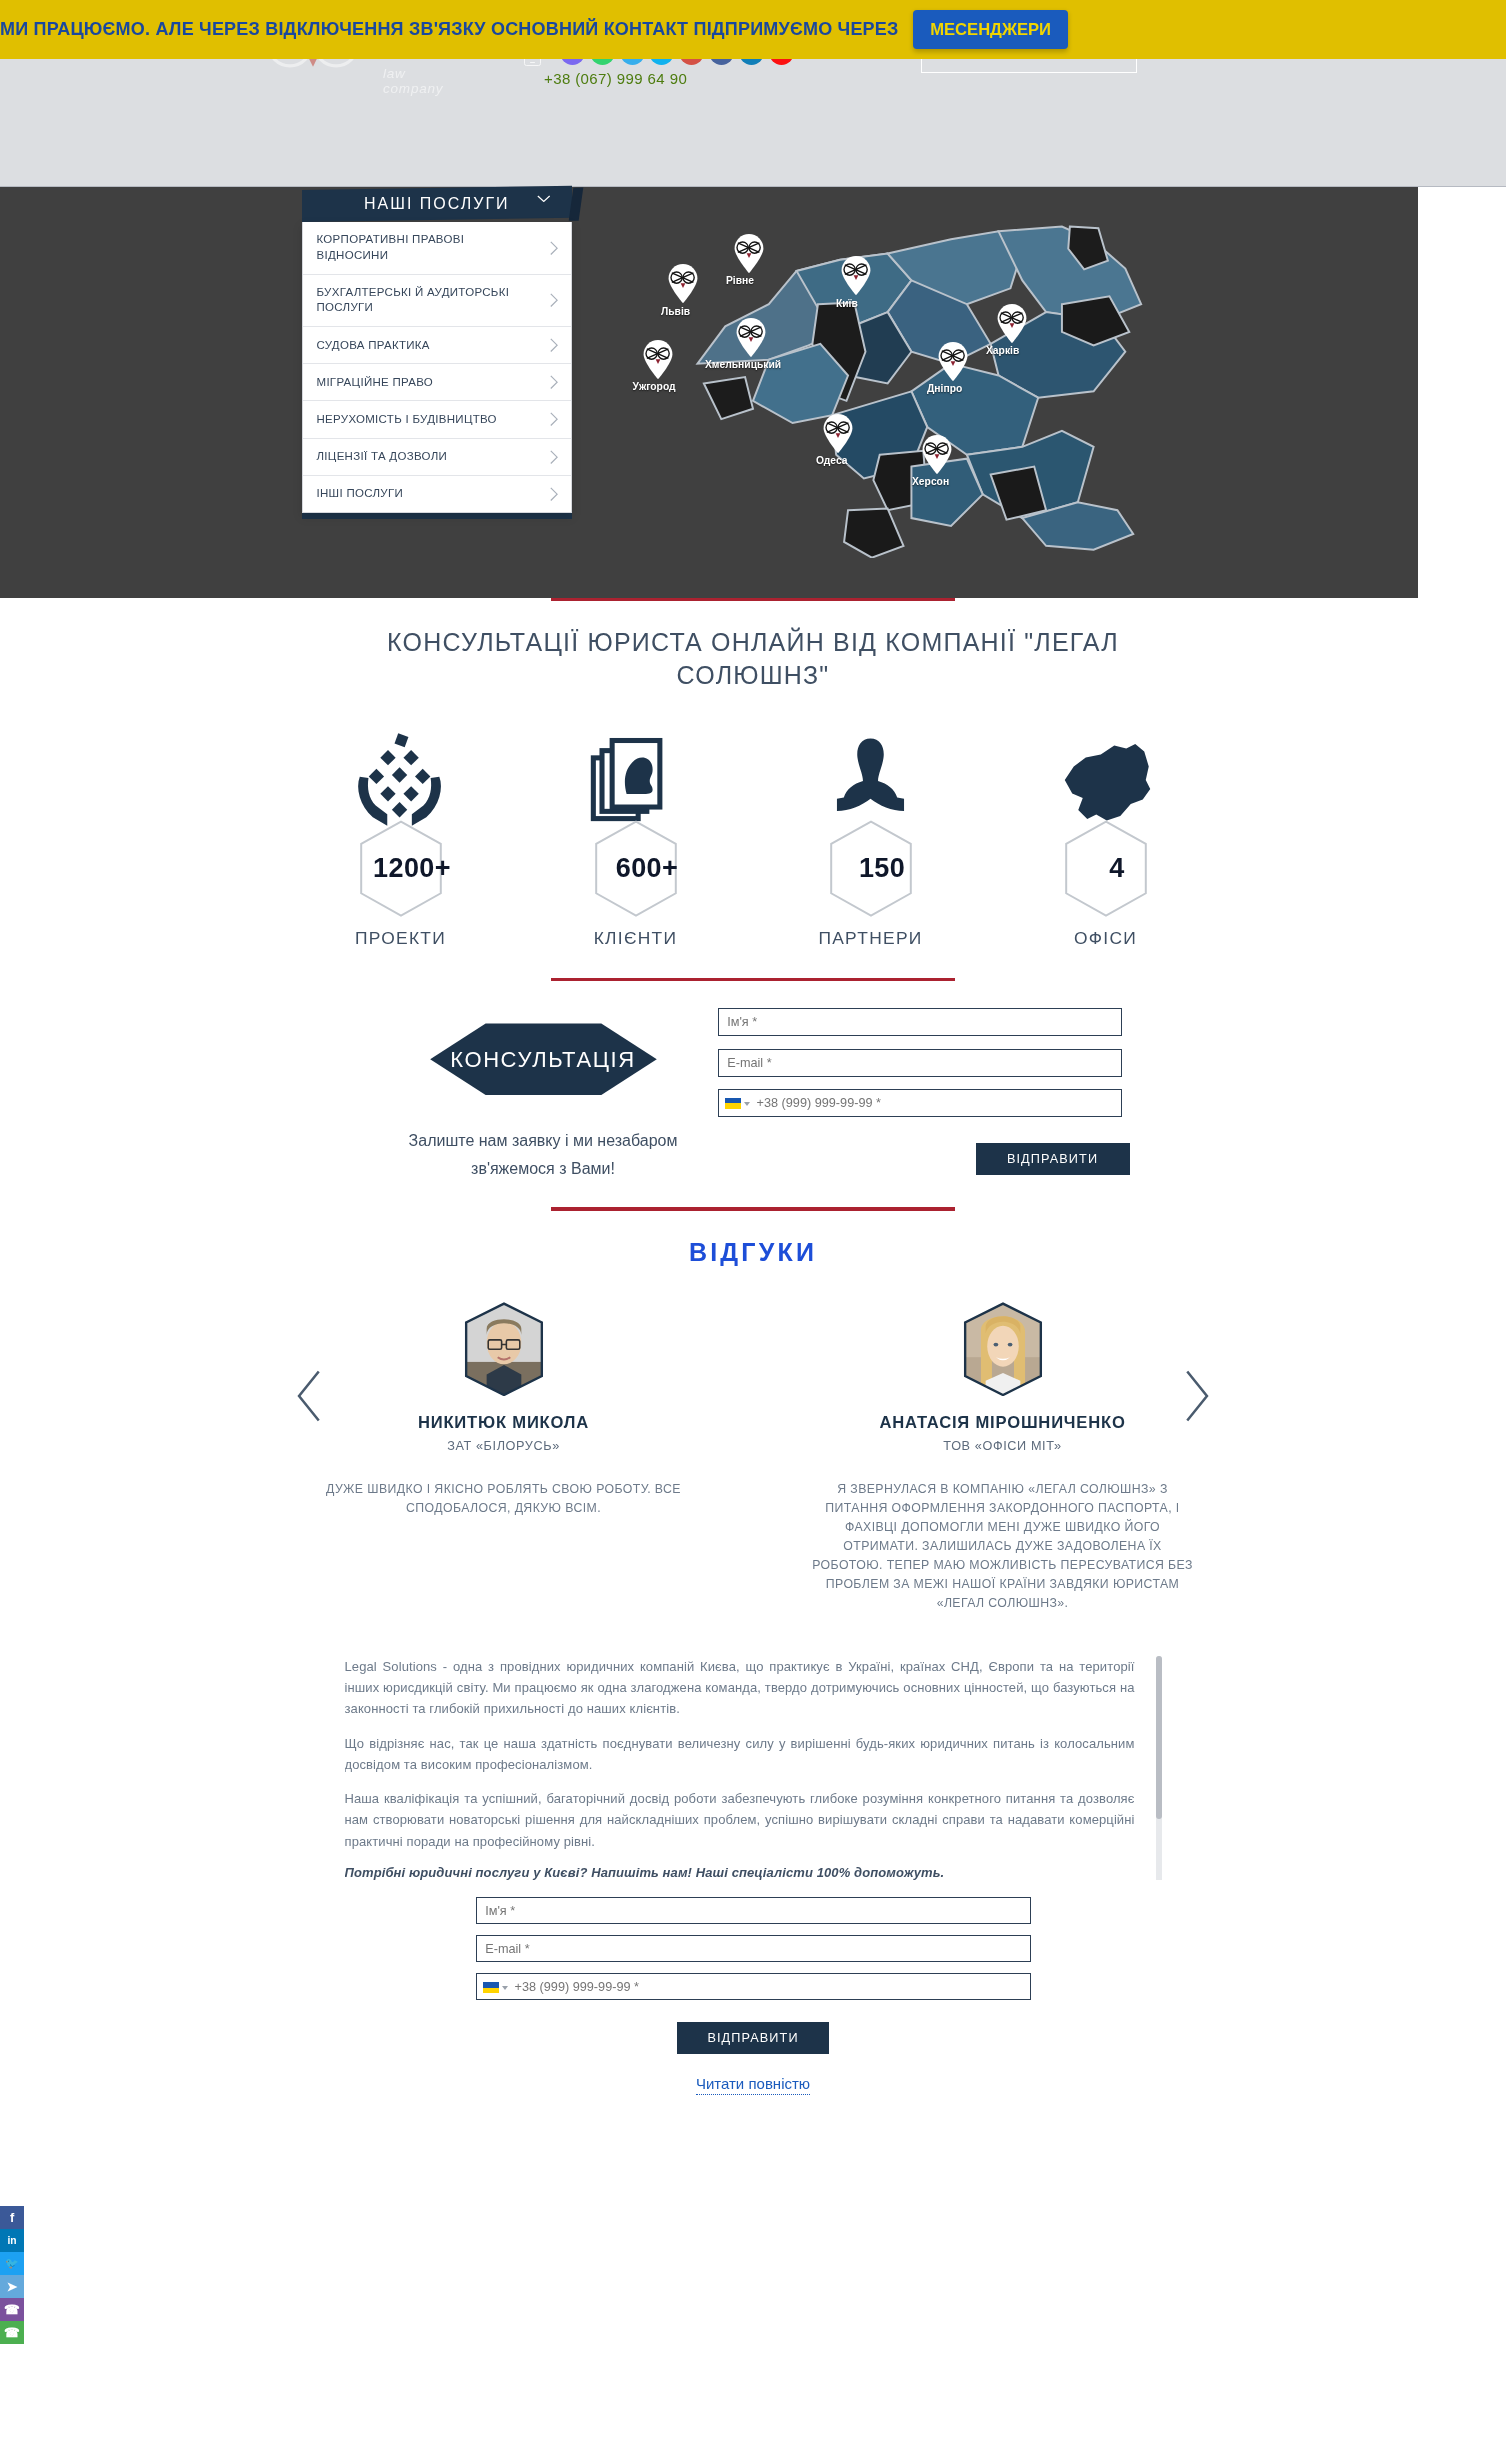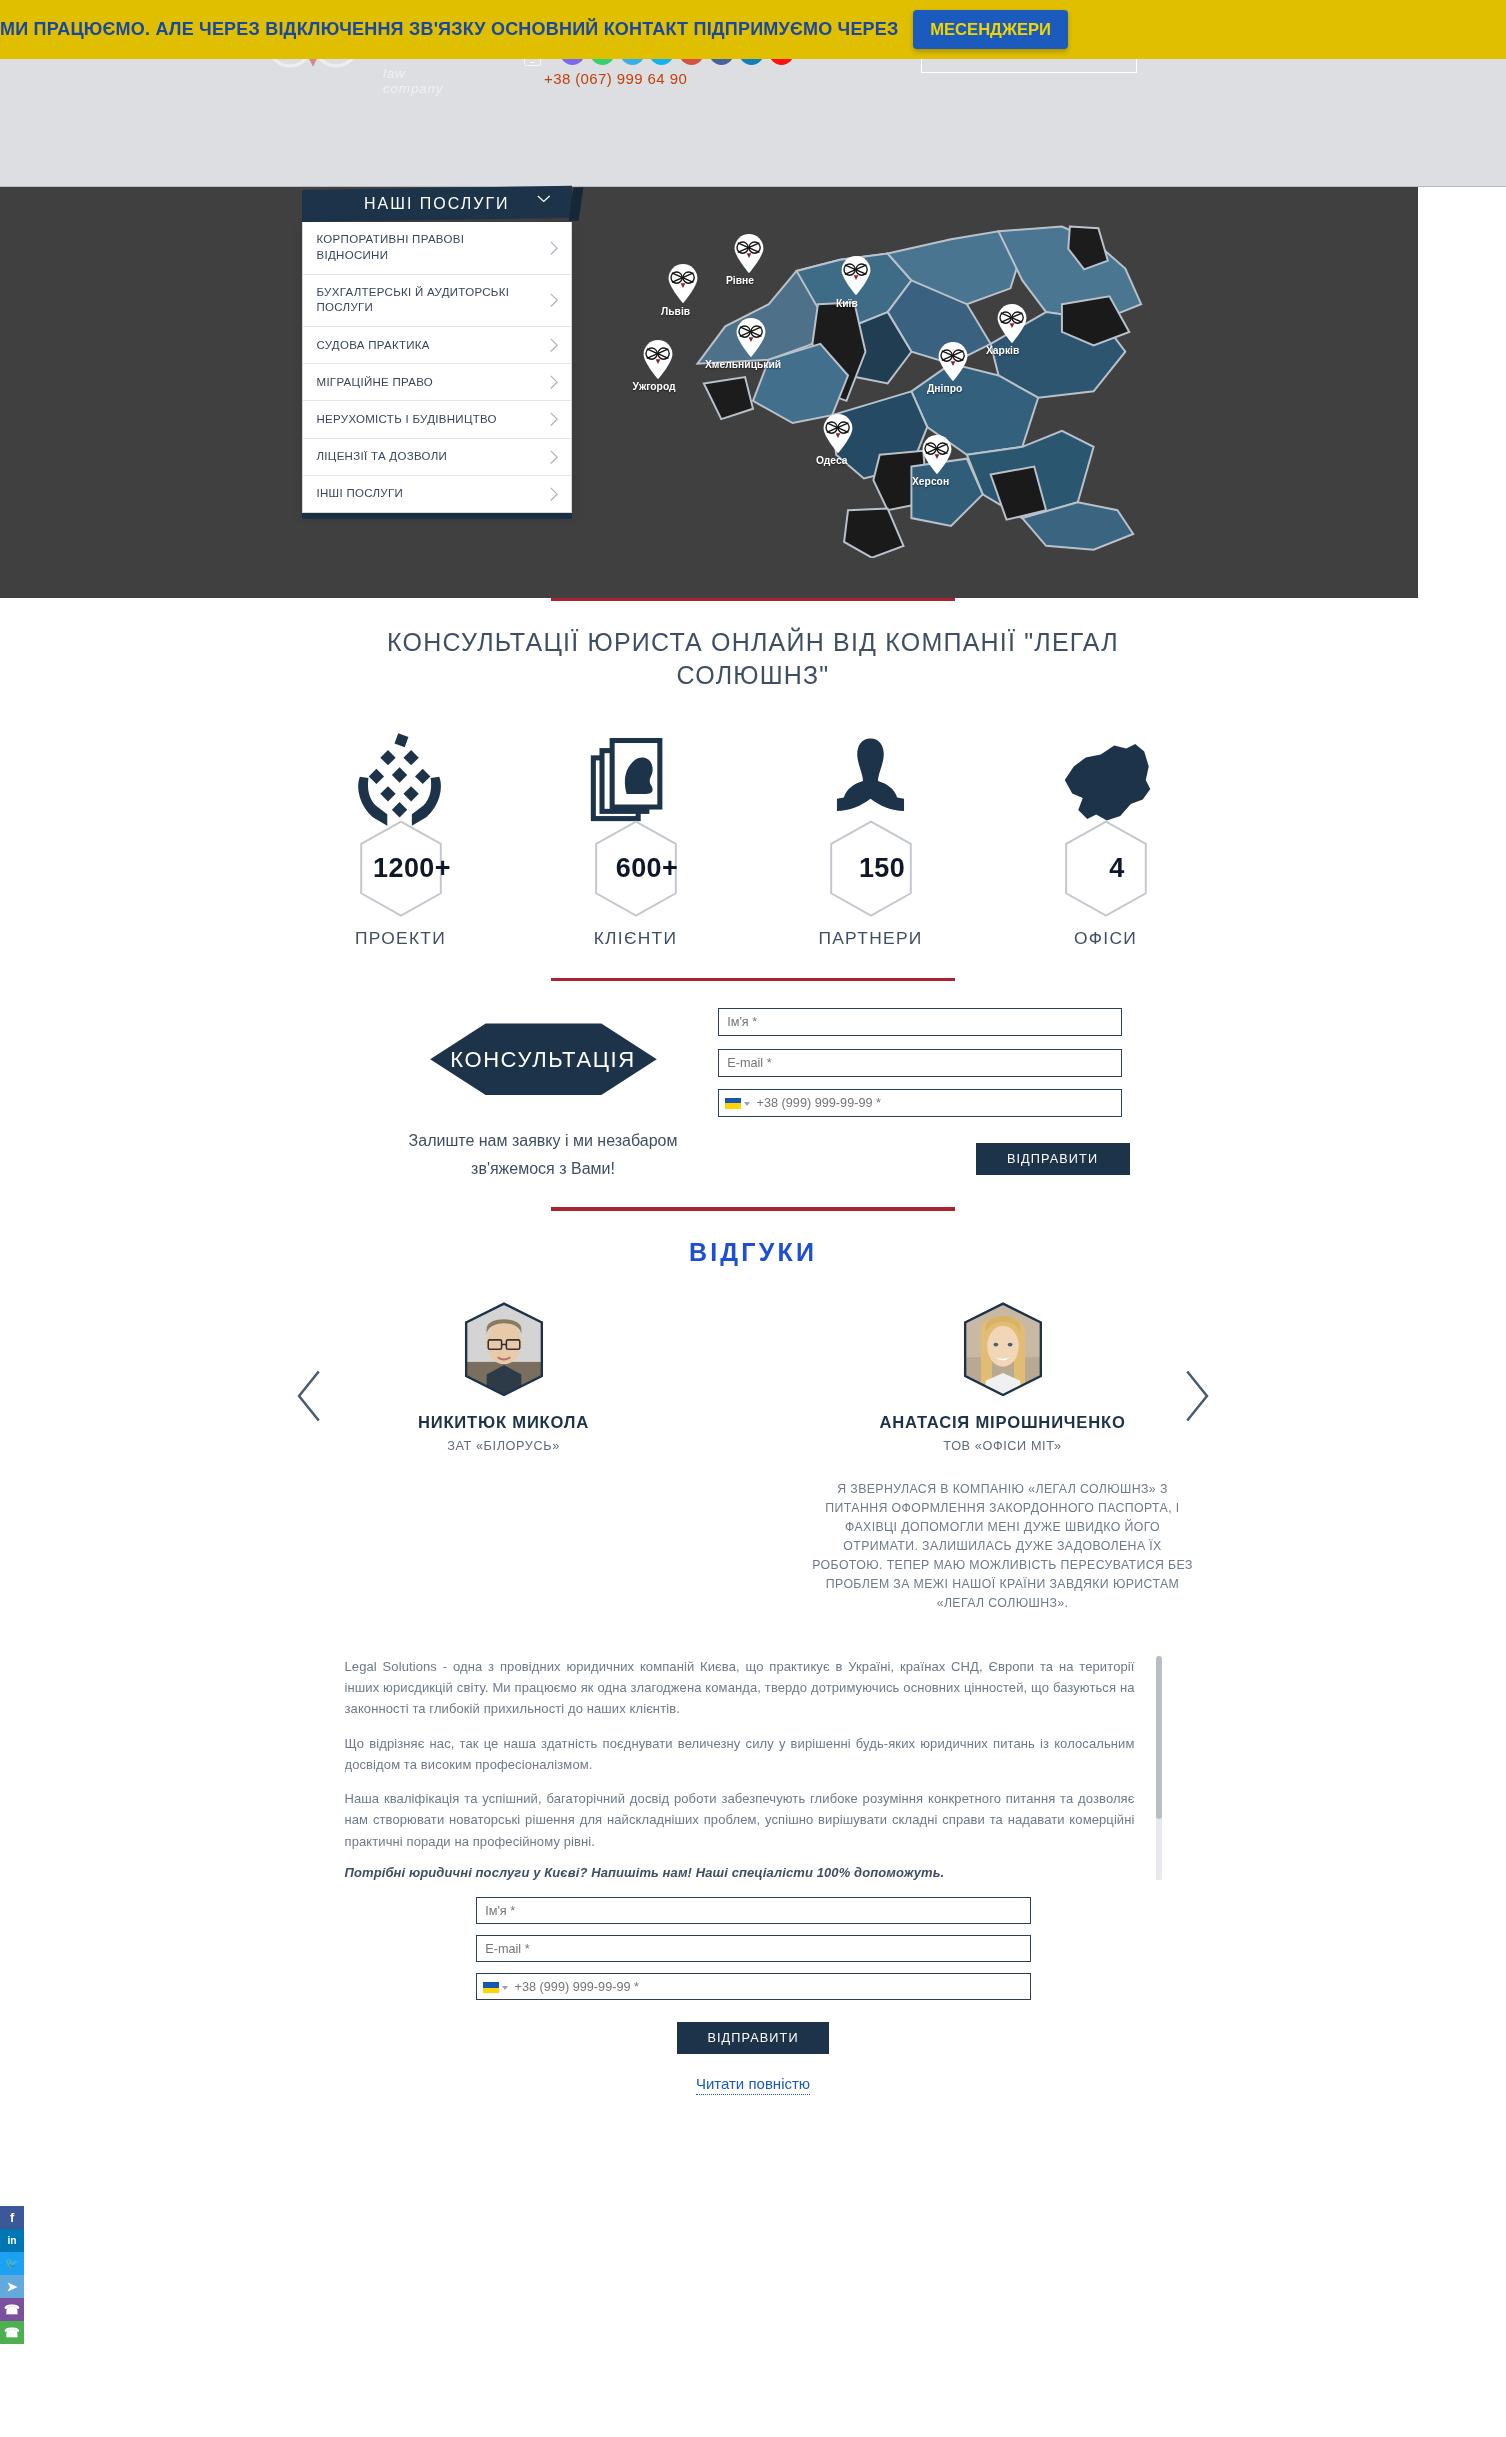--- a/index.html
+++ b/index.html
@@ -34,21 +34,21 @@
   }
   .logo-text-3 {
     position: absolute; left: 117px; top: 60px;
     font-size: 13.5px; letter-spacing: 0.8px; color: #ffffff; font-style: italic;
   }
   .header-contacts {
     position: absolute; left: 544px; top: 20.6px; width: 317px;
   }
   .contact-phone {
     position: absolute; left: 0px; top: 49px; font-size: 15px;
-    color: #c2410c; letter-spacing: 0.4px;
+    color: #4d7c0f; letter-spacing: 0.4px;
   }
   .phone-icon-box {
     position: absolute; left: -20px; top: 17.4px; width: 17.4px; height: 28.5px;
     border: 1.6px solid #ffffff; border-radius: 2.4px; opacity: .75;
   }
   .phone-icon-box::after {
     content: ""; position: absolute; left: 4.8px; bottom: 2.4px;
     width: 4.8px; height: 1.6px; background: #ffffff; border-radius: 0.8px;
   }
   .msg-icons { position: absolute; left: 16px; top: 19px; display: flex; gap: 4.8px; }
@@ -669,20 +669,21 @@
             <rect x="32" y="48" width="17" height="12" rx="2" fill="none" stroke="#333" stroke-width="2"></rect>
             <rect x="55" y="48" width="17" height="12" rx="2" fill="none" stroke="#333" stroke-width="2"></rect>
             <path d="M49 54 L55 54" stroke="#333" stroke-width="2"></path>
             <path d="M44 70 Q52 76 60 70" stroke="#b5736b" stroke-width="2.5" fill="none"></path>
           </g>
           <path d="M52 2 L100 26 L100 94 L52 118 L4 94 L4 26 Z" fill="none" stroke="#1d3349" stroke-width="3"></path>
         </svg>
       </div>
       <div class="rev-name">НИКИТЮК МИКОЛА</div>
       <div class="rev-co">ЗАТ «БІЛОРУСЬ»</div>
+      <div class="rev-text">ДУЖЕ ШВИДКО І ЯКІСНО РОБЛЯТЬ СВОЮ РОБОТУ. ВСЕ СПОДОБАЛОСЯ, ДЯКУЮ ВСІМ.</div>
     </div>
 
     <div class="rev-card">
       <div class="rev-photo">
         <svg viewBox="0 0 104 120">
           <defs>
             <clipPath id="hexclip2">
                 <path d="M52 2 L100 26 L100 94 L52 118 L4 94 L4 26 Z"></path>
               </clipPath>
           </defs>

